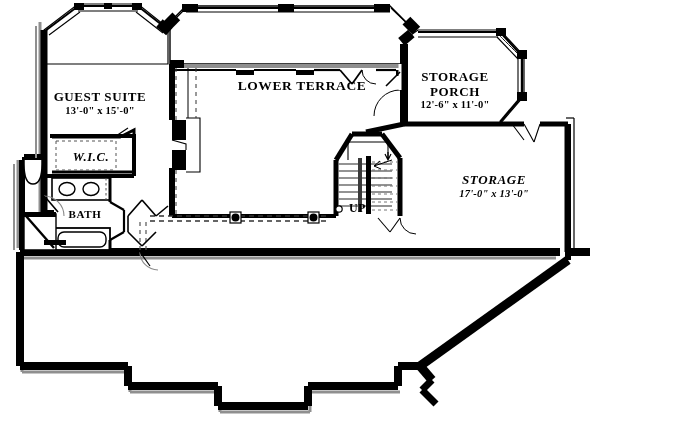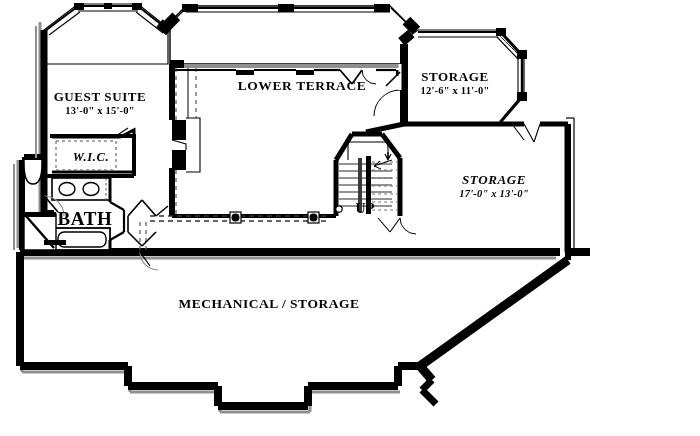--- a/index.html
+++ b/index.html
@@ -34,29 +34,29 @@
   }
   .label-guest-suite{left:36px;top:62px;width:128px;margin-top:28px;}
   .label-lower-terrace{left:196px;top:30px;width:212px;margin-top:48px;}
   .label-screened-porch{left:396px;top:70px;width:118px;}
   .label-recreation-room{left:182px;top:129px;width:170px;}
   .label-storage{left:432px;top:173px;width:124px;font-style:italic;}
   .label-wic{left:56px;top:150px;width:70px;font-style:italic;}
   .label-bath{left:50px;top:208px;width:70px;}
   .label-mechanical{left:158px;top:296px;width:222px;}
   .label-wic .rl-name{font-size:12.5px;}
-  .label-bath .rl-name{font-size:19px;}
+  .label-bath .rl-name{font-size:11px;}
   .label-lower-terrace .rl-name{font-size:13.5px;}
   .label-mechanical .rl-name{font-size:13.5px;letter-spacing:0.5px;}
   .stair-dir{
     position:absolute;
     left:349px;top:201px;width:26px;
-    text-align:right;
+    text-align:left;
     font-family:"Liberation Serif", serif;
-    font-size:14px;font-weight:700;color:#000;
+    font-size:12px;font-weight:700;color:#000;
     letter-spacing:0.4px;
   }
 </style>
 </head>
 <body>
 
 <div id="plan-root">
 
   <svg id="plan-svg" viewBox="0 0 700 436">
 
@@ -352,36 +352,34 @@
     <span class="rl-name">GUEST SUITE</span>
     <span class="rl-dim">13'-0" x 15'-0"</span>
   </div>
 
   <div class="room-label label-lower-terrace">
     <span class="rl-name">LOWER TERRACE</span>
   </div>
 
   <div class="room-label label-screened-porch">
     <span class="rl-name">STORAGE</span>
+    <span class="rl-name">PORCH</span>
     <span class="rl-dim">12'-6" x 11'-0"</span>
   </div>
 
 
   <div class="room-label label-storage">
     <span class="rl-name">STORAGE</span>
     <span class="rl-dim">17'-0" x 13'-0"</span>
   </div>
 
   <div class="room-label label-wic">
     <span class="rl-name">W.I.C.</span>
   </div>
 
   <div class="room-label label-bath">
     <span class="rl-name">BATH</span>
   </div>
 
-  <div class="room-label label-mechanical">
-    <span class="rl-name">MECHANICAL / STORAGE</span>
-  </div>
 
   <div class="stair-dir">UP</div>
 
 </div>
 
 </body></html>

